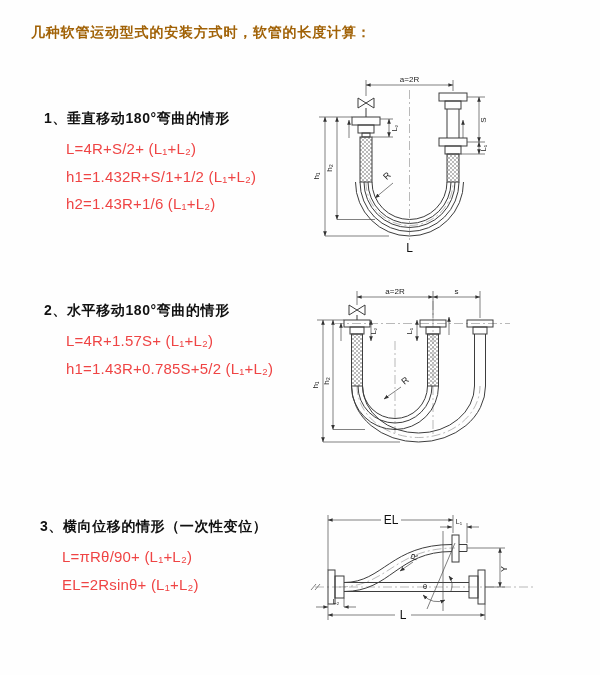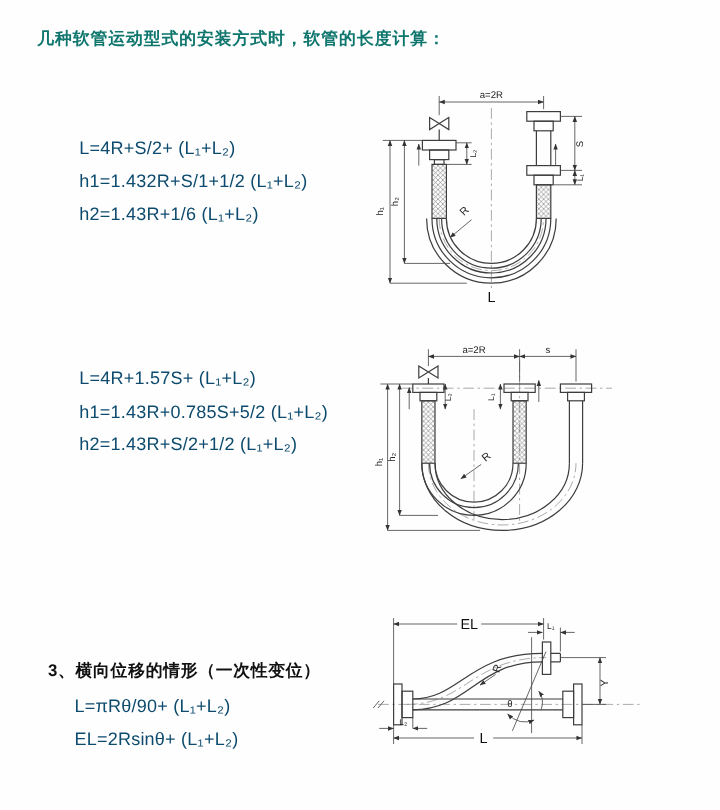--- a/index.html
+++ b/index.html
@@ -1,43 +1,44 @@
 <!DOCTYPE html>
 <html><head>
 <meta charset="utf-8">
 <style>
   * { margin:0; padding:0; box-sizing:border-box; }
   html,body { width:600px; height:675px; }
   body { background:#ffffff; position:relative; overflow:hidden;
          font-family:"Liberation Sans","DejaVu Sans",sans-serif; }
   .page { position:absolute; inset:0; background:#fefefe; }
   .title { position:absolute; left:31px; top:24px; font-size:14px; font-weight:700;
-           color:#0f766e; letter-spacing:0.8px; white-space:nowrap; }
+           color:#a16207; letter-spacing:0.8px; white-space:nowrap; }
   .sec { position:absolute; color:#161616; white-space:nowrap; }
   .sec .heading { font-size:14px; font-weight:700; letter-spacing:0.6px; margin-bottom:7px; color:#111; }
   .sec .formula { font-size:15px; line-height:27.5px; margin-left:22px;
-                  letter-spacing:0.2px; color:#0c4a6e; }
+                  letter-spacing:0.2px; color:#ef4444; }
   svg.diag { position:absolute; overflow:visible; }
   .ln    { fill:none; stroke:#3d3d3d; stroke-width:1; }
   .lnth  { fill:none; stroke:#4a4a4a; stroke-width:0.7; }
   .dim   { fill:none; stroke:#4a4a4a; stroke-width:0.7; }
   .cl    { fill:none; stroke:#8a8a8a; stroke-width:0.6; stroke-dasharray:9 3 2 3; }
   text.t7  { font-size:7px;  fill:#222; }
   text.t8  { font-size:8px;  fill:#222; }
   text.t9  { font-size:9px;  fill:#222; }
   text.t12 { font-size:12px; fill:#111; }
 </style>
 </head>
 <body>
 
 <div class="page">
 
   <div class="title">几种软管运动型式的安装方式时，软管的长度计算：</div>
 
   <div class="sec" style="left:44px; top:110px;">
+    <div class="heading">1、垂直移动180°弯曲的情形</div>
     <div class="formula">L=4R+S/2+ (L₁+L₂)</div>
     <div class="formula">h1=1.432R+S/1+1/2 (L₁+L₂)</div>
     <div class="formula">h2=1.43R+1/6 (L₁+L₂)</div>
   </div>
 
   <svg class="diag" style="left:305px; top:62px;" width="230" height="195" viewBox="0 0 230 195">
     <defs>
       <pattern id="p1" width="4" height="4" patternUnits="userSpaceOnUse">
         <path d="M0,4 L4,0 M0,0 L4,4" stroke="#777" stroke-width="0.5" fill="none"></path>
       </pattern>
@@ -102,23 +103,23 @@
     <text class="t8" transform="rotate(-90 14 114)" x="14" y="114" text-anchor="middle">h₁</text>
     <text class="t8" transform="rotate(-90 27 106)" x="27" y="106" text-anchor="middle">h₂</text>
     <text class="t7" transform="rotate(-90 92 66)" x="92" y="66" text-anchor="middle">L₂</text>
     <text class="t8" transform="rotate(-90 181 58)" x="181" y="58" text-anchor="middle">S</text>
     <text class="t7" transform="rotate(-90 181 86)" x="181" y="86" text-anchor="middle">L₁</text>
     <text class="t9" transform="rotate(-45 84 116)" x="84" y="116" text-anchor="middle">R</text>
     <text class="t12" x="104.5" y="190" text-anchor="middle">L</text>
   </svg>
 
   <div class="sec" style="left:44px; top:302px;">
+    <div class="heading">2、水平移动180°弯曲的情形</div>
     <div class="formula">L=4R+1.57S+ (L₁+L₂)</div>
     <div class="formula">h1=1.43R+0.785S+5/2 (L₁+L₂)</div>
-    <div class="formula">h2=1.43R+S/2+1/2 (L₁+L₂)</div>
   </div>
 
   <svg class="diag" style="left:305px; top:283px;" width="235" height="180" viewBox="0 0 235 180">
     <defs>
       <pattern id="p2" width="4" height="4" patternUnits="userSpaceOnUse">
         <path d="M0,4 L4,0 M0,0 L4,4" stroke="#777" stroke-width="0.5" fill="none"></path>
       </pattern>
       <marker id="m2" viewBox="0 0 10 10" refX="9.5" refY="5" markerWidth="7" markerHeight="7" orient="auto-start-reverse">
         <path d="M0,1.2 L10,5 L0,8.8 Z" fill="#333"></path>
       </marker>
@@ -174,21 +175,21 @@
 
     <text class="t8" x="90" y="11" text-anchor="middle">a=2R</text>
     <text class="t8" x="151.5" y="11" text-anchor="middle">s</text>
     <text class="t8" transform="rotate(-90 13 102)" x="13" y="102" text-anchor="middle">h₁</text>
     <text class="t8" transform="rotate(-90 24 98)" x="24" y="98" text-anchor="middle">h₂</text>
     <text class="t7" transform="rotate(-90 71 48)" x="71" y="48" text-anchor="middle">L₂</text>
     <text class="t7" transform="rotate(-90 107 48)" x="107" y="48" text-anchor="middle">L₁</text>
     <text class="t9" transform="rotate(-40 102 100)" x="102" y="100" text-anchor="middle">R</text>
   </svg>
 
-  <div class="sec" style="left:40px; top:518px;margin-top:32px;">
+  <div class="sec" style="left:40px; top:518px;">
     <div class="heading">3、横向位移的情形（一次性变位）</div>
     <div class="formula">L=πRθ/90+ (L₁+L₂)</div>
     <div class="formula">EL=2Rsinθ+ (L₁+L₂)</div>
   </div>
 
   <svg class="diag" style="left:295px; top:503px;" width="255" height="140" viewBox="0 0 255 140">
     <defs>
       <marker id="m3" viewBox="0 0 10 10" refX="9.5" refY="5" markerWidth="7" markerHeight="7" orient="auto-start-reverse">
         <path d="M0,1.2 L10,5 L0,8.8 Z" fill="#333"></path>
       </marker>

